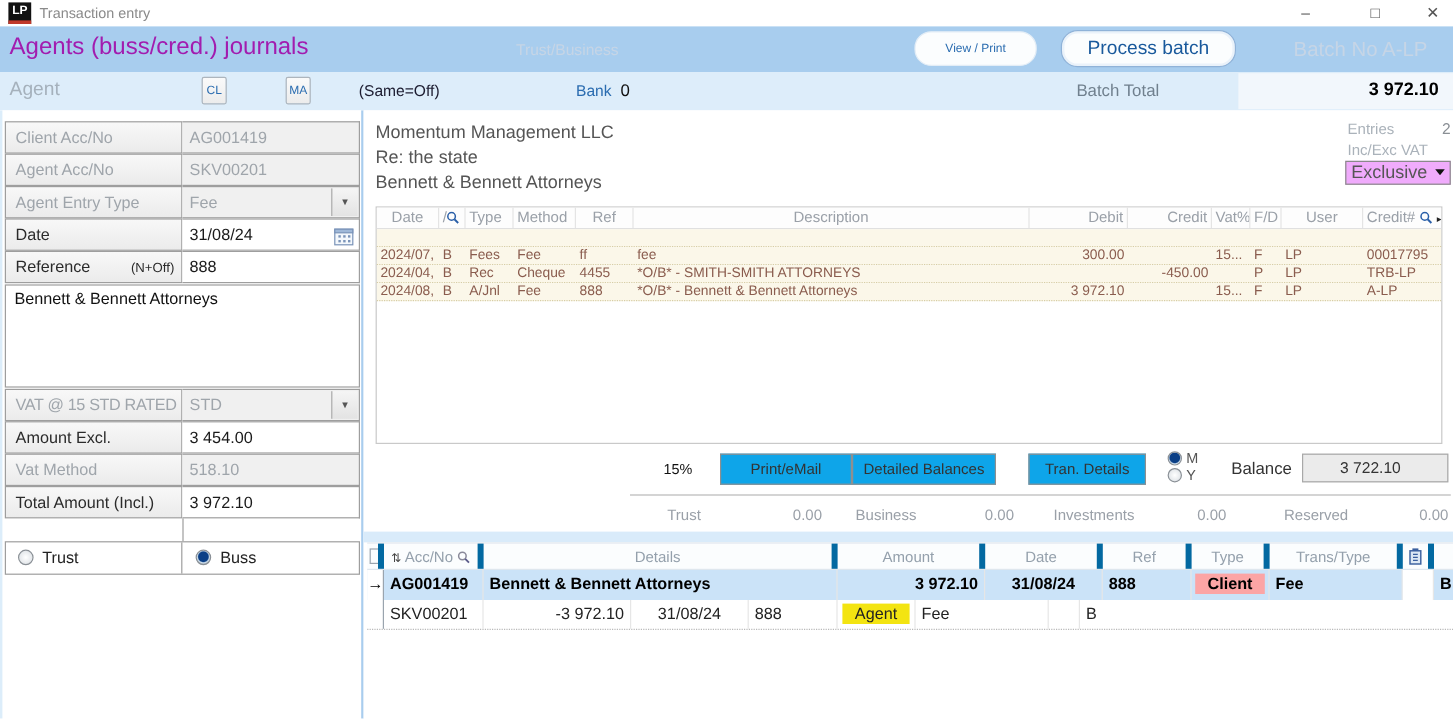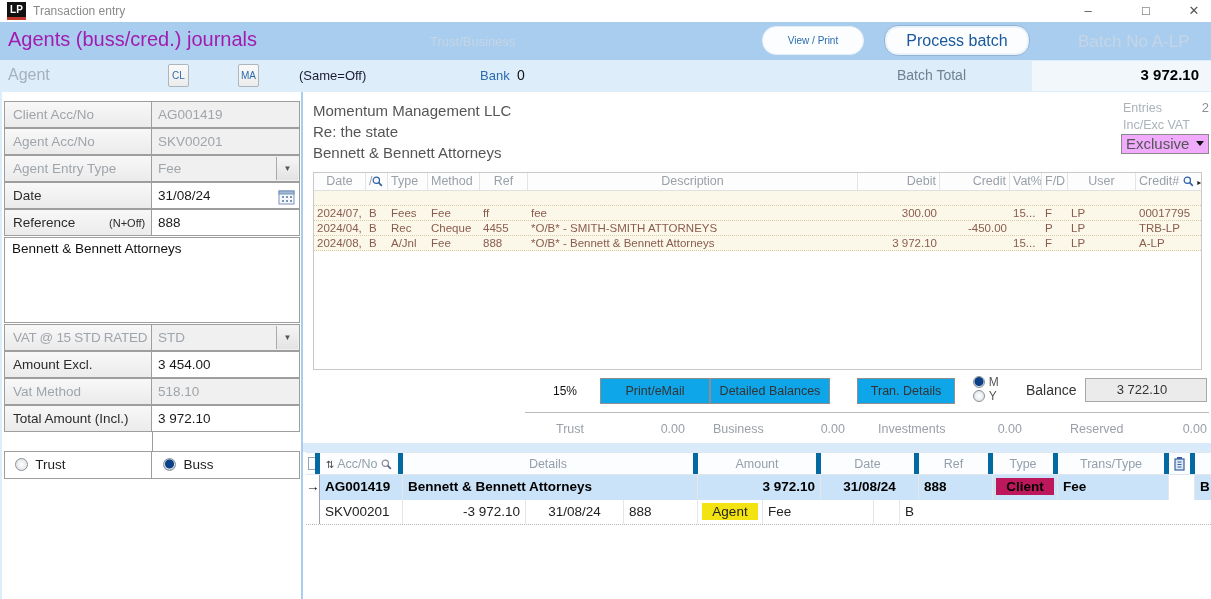--- a/index.html
+++ b/index.html
@@ -108,21 +108,21 @@
     overflow:hidden; white-space:nowrap; }
   .bg-row { display:flex; height:25px; font-size:13.5px; color:#222; background:#fff; }
   .bg-row > div { border-right:1px solid #e6e6e6; line-height:24px; padding:0 5px;
     overflow:hidden; white-space:nowrap; }
   .bg-row.sel { background:#cbe3f8; font-weight:bold; color:#000; }
   .bg-row.last { border-bottom:1px dotted #b9b9b9; }
   .b-mark{width:14px; padding:0 !important; text-align:center;}
   .b-acc{width:83px;} .b-det{width:295px;} .b-amt{width:123px;text-align:right;}
   .b-date{width:98px;text-align:center;} .b-ref{width:74px;} .b-type{width:65px;text-align:center; padding:0 !important;}
   .b-trans{width:111px;} .b-trash{width:26px;} .b-tb{width:16px;text-align:right;border-right:none !important;}
-  .hl-green { background:#be185d; padding:1px 10px; }
+  .hl-green { background:#fca5a5; padding:1px 10px; }
   .hl-yellow { background:#f3e411; padding:1px 10px; }
 
   
   .mini-label { color:#aab2ba; font-size:12.5px; }
   .mini-dd { border:1px solid #8a8a8a; background:#f0abfc; width:88px; height:20px;
     font-size:15px; color:#555; line-height:18px; padding-left:4px; position:relative; }
   .mini-dd .arr { position:absolute; right:4px; top:6px; width:0; height:0;
     border-left:4px solid transparent; border-right:4px solid transparent; border-top:5px solid #111; }
 </style>
 </head>

